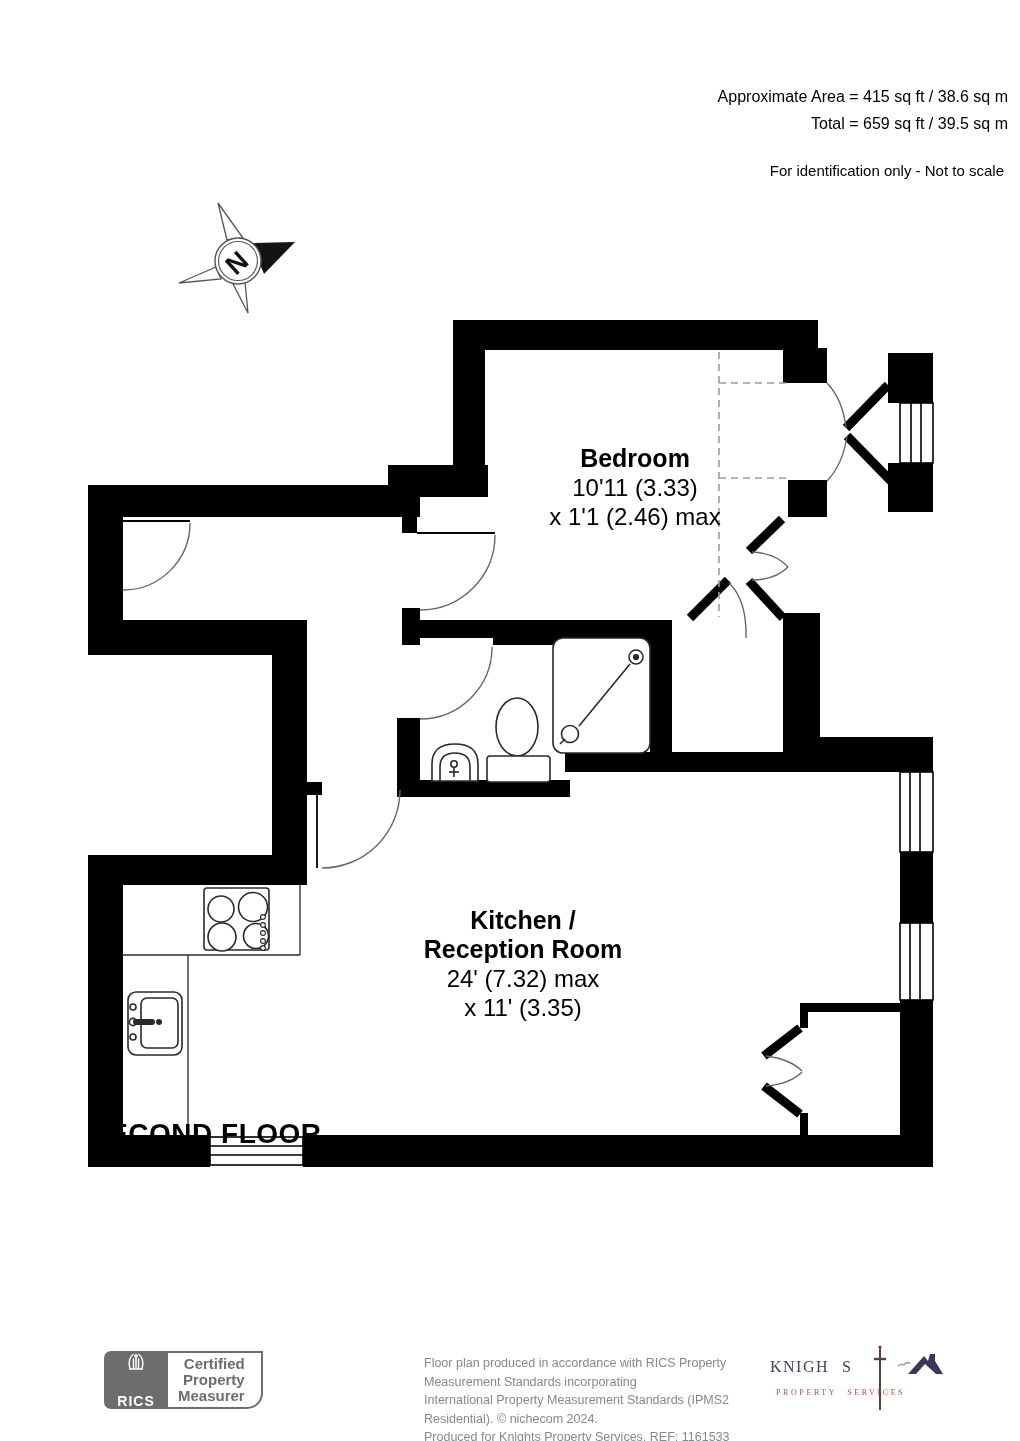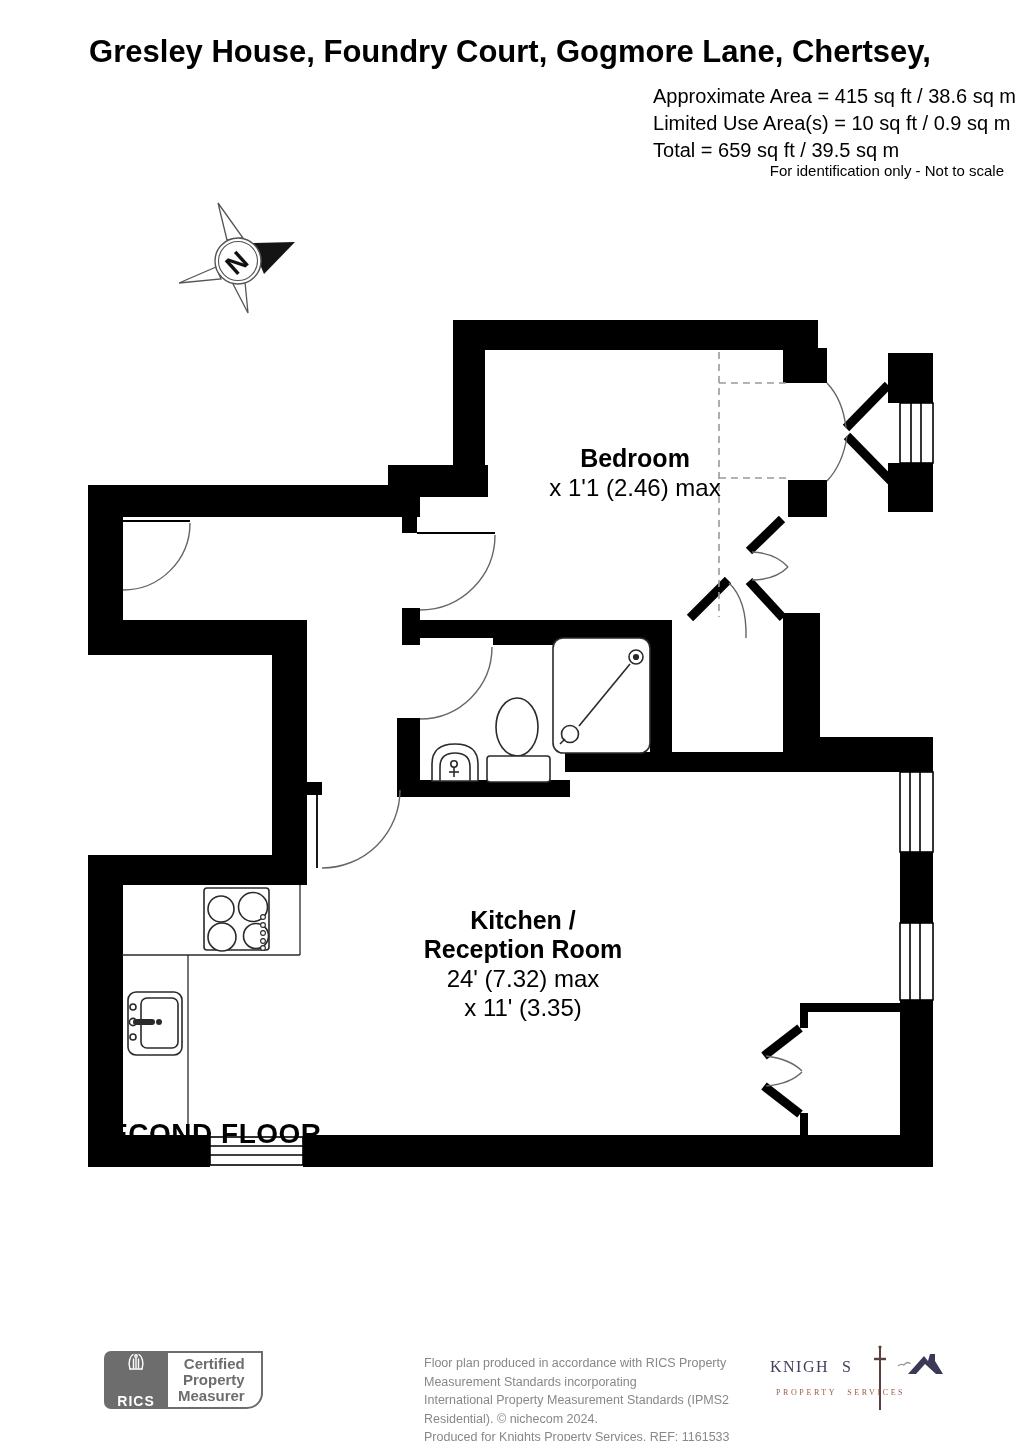--- a/index.html
+++ b/index.html
@@ -1,20 +1,20 @@
 <!DOCTYPE html>
 <html><head>
 <meta charset="utf-8">
 <style>
   html,body{margin:0;padding:0;background:#fff;}
   .page{position:relative;width:1020px;height:1441px;background:#fff;overflow:hidden;
         font-family:"Liberation Sans",sans-serif;color:#000;}
   .abs{position:absolute;}
   .title{top:34px;left:0;width:100%;text-align:center;font-size:31px;font-weight:bold;}
-  .arealines{top:83px;right:4px;text-align:left;font-size:20px;line-height:27px;}
+  .arealines{top:83px;right:12px;text-align:right;font-size:16px;line-height:27px;}
   .disclaimer{top:162px;right:16px;text-align:right;font-size:15px;}
   .room-label{text-align:center;}
   .bedroom-label{top:444px;left:460px;width:350px;font-size:24px;line-height:29px;}
   .kitchen-label{top:906px;left:373px;width:300px;font-size:24px;line-height:29px;}
   .room-name{font-size:25px;font-weight:bold;}
   .floor-label{top:1118px;left:90px;font-size:28px;font-weight:bold;letter-spacing:.5px;}
   svg text{font-family:"Liberation Sans",sans-serif;}
   
   .rics{left:104px;top:1351px;height:58px;display:flex;align-items:stretch;}
   .rics-box{width:64px;background:#6d6d6d;border-radius:7px 0 0 7px;color:#fff;
@@ -32,24 +32,22 @@
   .k-tag{position:absolute;left:6px;top:44px;font-family:"Liberation Serif",serif;
          font-size:8px;letter-spacing:2.6px;color:#9c5b45;white-space:nowrap;}
   .k-tag .k-gap{width:10px;}
   .k-roof{position:absolute;left:122px;top:8px;}
 </style>
 </head>
 <body>
 
 <div class="page">
 
-  <div class="abs title">Gresley House, Foundry Court, Gogmore Lane, Chertsey,</div>
   <div class="abs arealines">
     <div>Approximate Area = 415 sq ft / 38.6 sq m</div>
-    <div>Limited Use Area(s) = 10 sq ft / 0.9 sq m</div>
     <div>Total = 659 sq ft / 39.5 sq m</div>
   </div>
   <div class="abs disclaimer">For identification only - Not to scale</div>
 
   <svg class="abs" style="left:0;top:0;" width="1020" height="1441" viewBox="0 0 1020 1441">
 
     <g fill="#000" stroke="none">
       <rect x="453" y="320" width="365" height="30"></rect>
       <rect x="783" y="348" width="44" height="35"></rect>
       <rect x="888" y="353" width="45" height="50"></rect>
@@ -204,20 +202,21 @@
       </g>
       <polygon points="295,242 251,243 264,274" fill="#141414"></polygon>
       <circle cx="238" cy="261" r="23" fill="#fff" stroke="#555" stroke-width="1.4"></circle>
       <circle cx="238" cy="261" r="19.5" fill="none" stroke="#555" stroke-width="1.1"></circle>
       <text x="0" y="0" transform="translate(237,263) rotate(-42)" text-anchor="middle" dominant-baseline="central" font-size="27" font-weight="bold" fill="#111">N</text>
     </g>
   </svg>
 
   <div class="abs room-label bedroom-label">
     <div class="room-name">Bedroom</div>
+    <div>10'11 (3.33)</div>
     <div>x 1'1 (2.46) max</div>
   </div>
   <div class="abs room-label kitchen-label">
     <div class="room-name">Kitchen /</div>
     <div class="room-name">Reception Room</div>
     <div>24' (7.32) max</div>
     <div>x 11' (3.35)</div>
   </div>
 
   <div class="abs floor-label">SECOND FLOOR</div>

